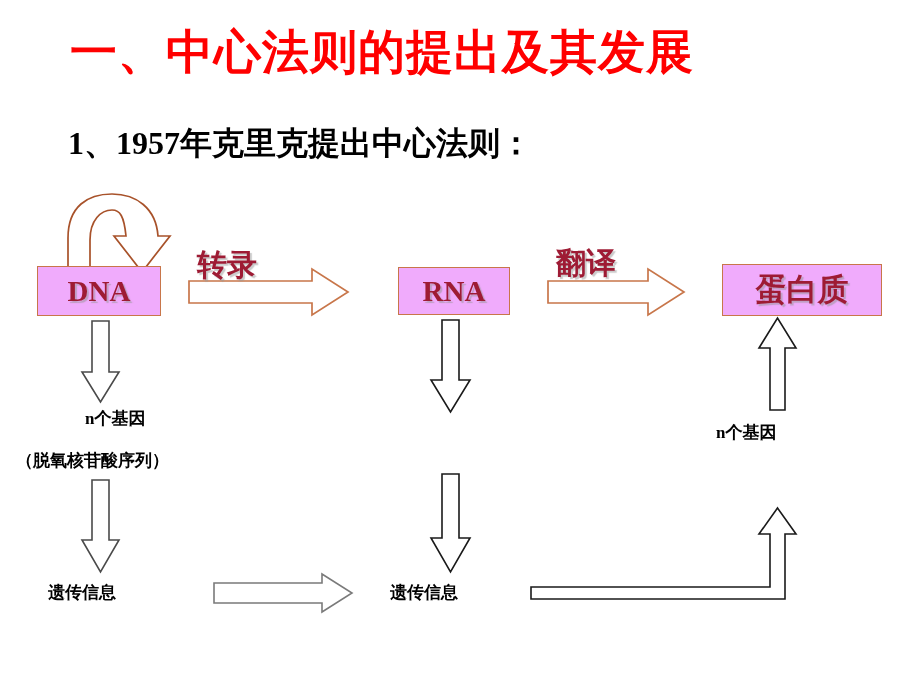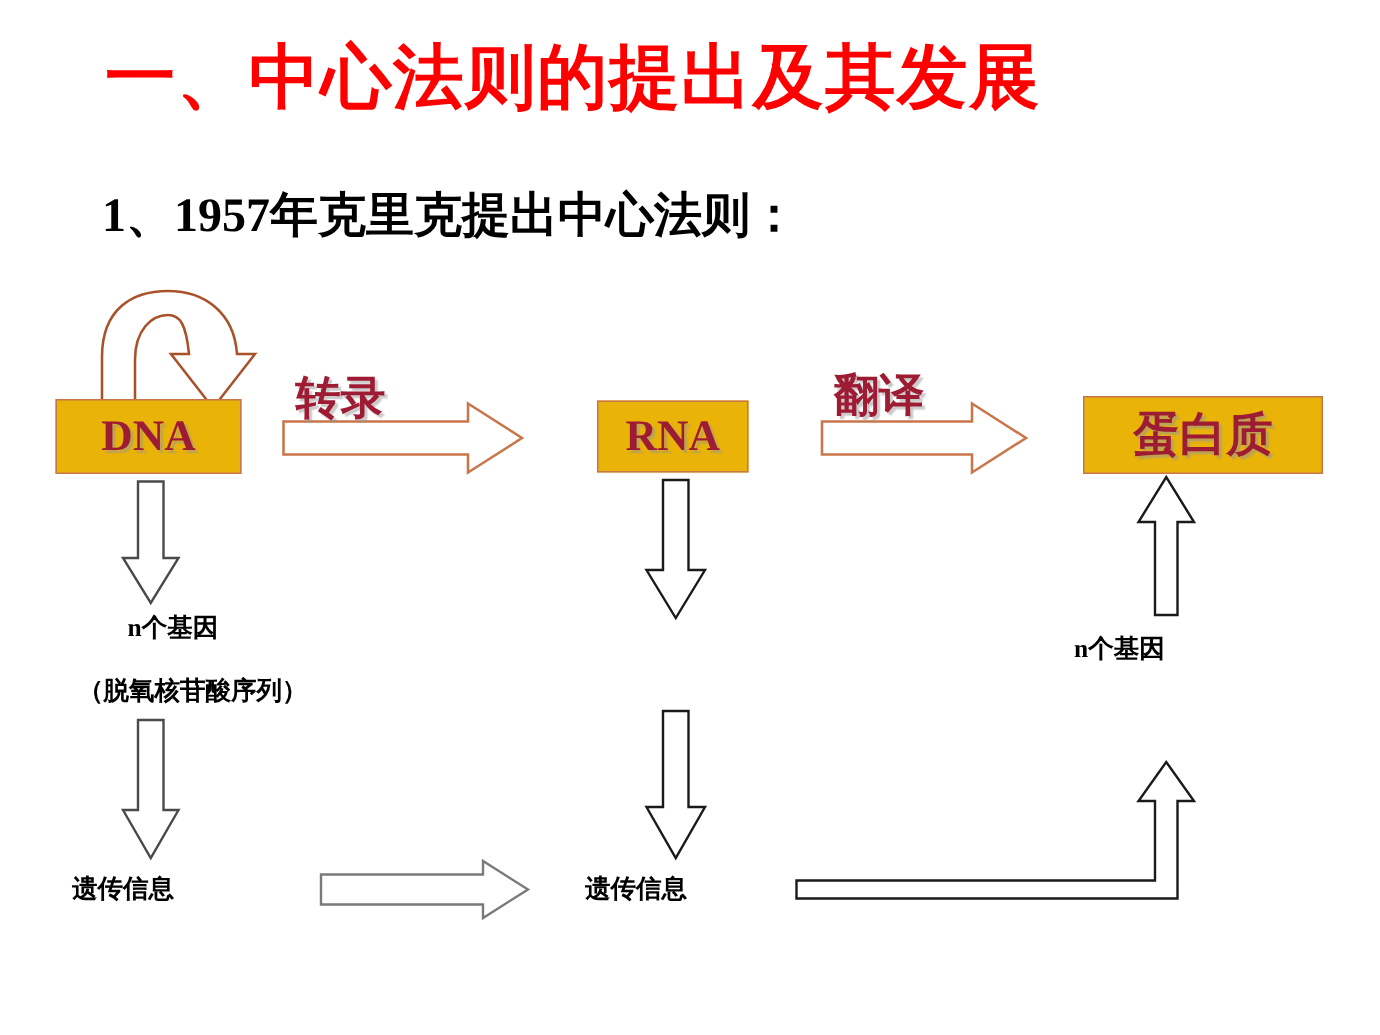--- a/index.html
+++ b/index.html
@@ -50,38 +50,38 @@
     color: #000000;
     white-space: nowrap;
     font-family: "Liberation Serif", "DejaVu Serif", serif;
   }
 
   
   .node-box {
     position: absolute;
     box-sizing: border-box;
     border: 1.5px solid #C8764A;
-    background: #eab308;
+    background: #f0abfc;
     display: flex;
     align-items: center;
     justify-content: center;
     color: #9E1B34;
     font-weight: bold;
     text-shadow: 2px 2px 1px rgba(150,150,150,0.55);
     font-family: "Liberation Serif", "DejaVu Serif", serif;
   }
 
   #box-dna {
     left: 37px; top: 266px;
     width: 124px; height: 50px;
     font-size: 29px;
   }
   #box-rna {
     left: 398px; top: 267px;
-    width: 101px; height: 48px;
+    width: 112px; height: 48px;
     font-size: 29px;
   }
   #box-protein {
     left: 722px; top: 264px;
     width: 160px; height: 52px;
     font-size: 31px;
   }
 
   
   .stage-label {
@@ -100,21 +100,21 @@
   .caption {
     position: absolute;
     color: #000000;
     font-weight: bold;
     font-size: 17px;
     line-height: 22px;
     white-space: nowrap;
     font-family: "Liberation Serif", "DejaVu Serif", serif;
   }
   #cap-ngene       { left: 85px;  top: 408px; }
-  #cap-deoxy       { left: 52px;  top: 450px; }
+  #cap-deoxy       { left: 16px;  top: 450px; }
   #cap-ribo        { left: 342px; top: 422px; }
   #cap-amino       { left: 716px; top: 422px; }
   #cap-geneticinfo { left: 48px;  top: 582px; }
   #cap-geneticcode { left: 390px; top: 582px; }
 
   
   .svg-layer {
     position: absolute;
     left: 0; top: 0;
     width: 920px;

